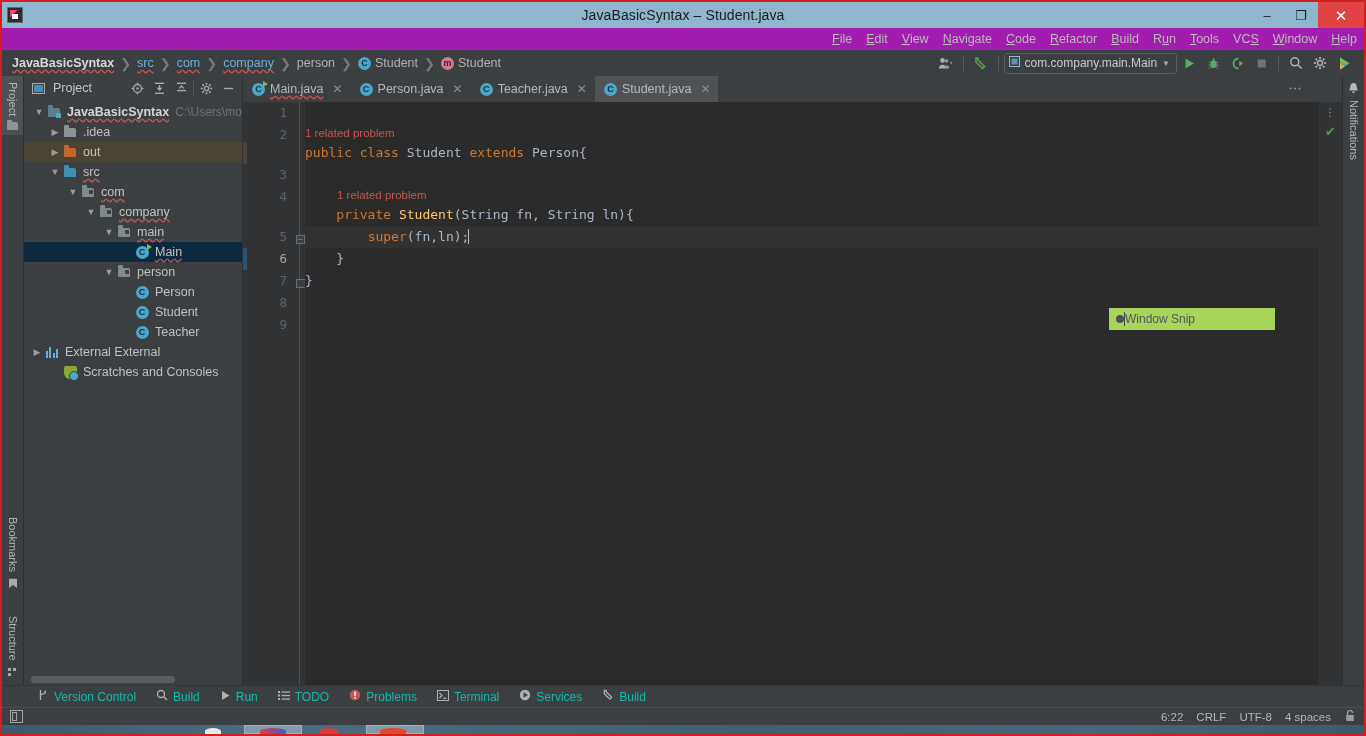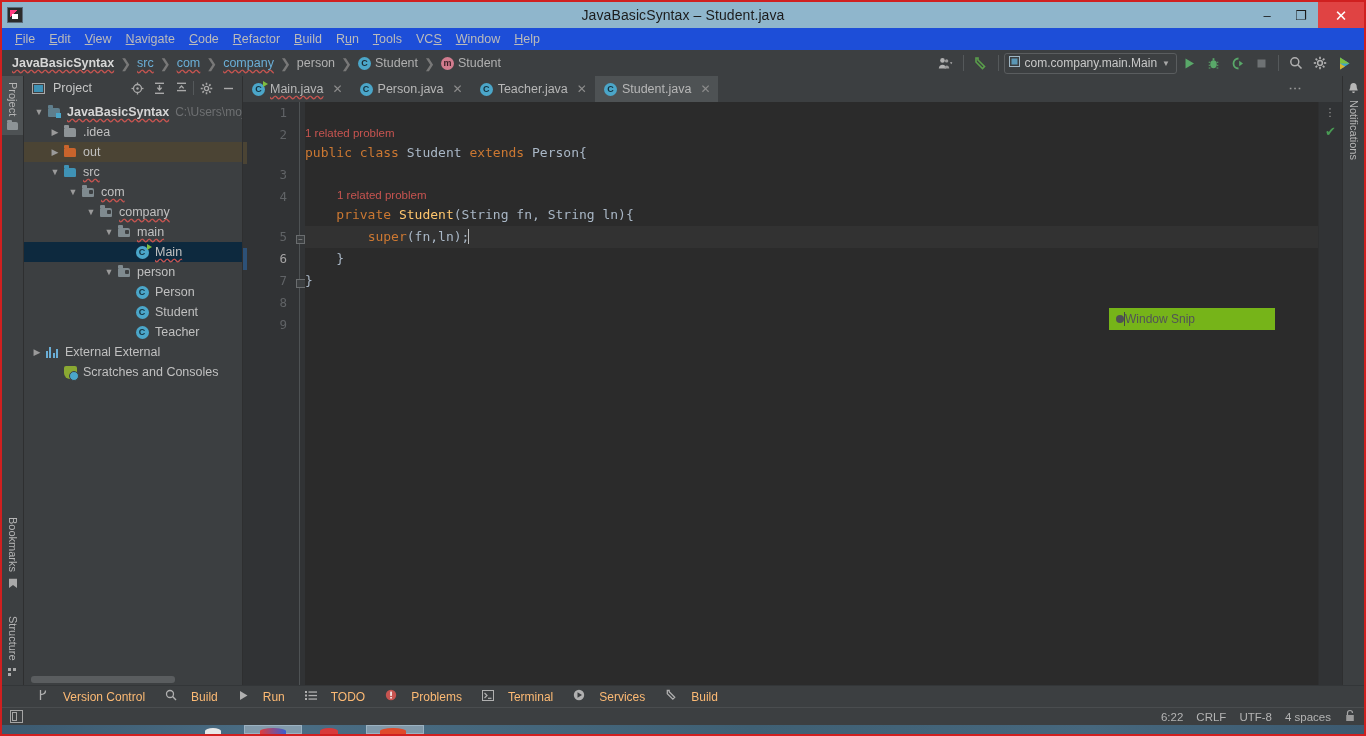--- a/index.html
+++ b/index.html
@@ -38,21 +38,21 @@
   .wbtn {
     width: 34px; height: 26px; display: flex; align-items: center; justify-content: center;
     color: #1c1c1c; font-size: 13px; line-height: 1;
   }
   #winctrls { margin-left: auto; display: flex; height: 26px; }
   #win-close { background: #e04343; color: #fff; width: 46px; font-size: 15px; }
 
   
   #menubar {
     position: absolute; top: 26px; left: 0; width: 1362px; height: 22px;
-    background: #1d4ed8; display: flex; align-items: center; padding-left: 6px;
+    background: #a21caf; display: flex; align-items: center; padding-left: 6px; justify-content: flex-end;
   }
   .menu-item {
     font-size: 12.5px; color: #bbbbbb; padding: 2px 7px; white-space: nowrap;
   }
   .menu-item .ul { text-decoration: underline; }
 
   
   #navbar {
     position: absolute; top: 48px; left: 0; width: 1362px; height: 26px;
     background: #3c3f41; display: flex; align-items: center; padding-left: 8px;
@@ -215,21 +215,21 @@
     position: absolute; left: 1px; width: 9px; height: 9px; border: 1px solid #6a6d6f;
     background: #3c3f41; color: #9a9a9a; font-size: 8px; line-height: 7px; text-align: center;
   }
   .fold-end {
     position: absolute; left: 1px; width: 9px; height: 9px;
     border-left: 1px solid #6a6d6f; border-bottom: 1px solid #6a6d6f; border-top: 1px solid #6a6d6f;
     background: #3c3f41;
   }
   #win-snip {
     position: absolute; left: 866px; top: 206px; width: 166px; height: 22px;
-    background: #84cc16; display: flex; align-items: center; gap: 0; padding: 0 7px;
+    background: #bef264; display: flex; align-items: center; gap: 0; padding: 0 7px;
     opacity: .85;
   }
   #win-snip .dot { width: 8px; height: 8px; border-radius: 50%; background: #55585a; }
   #win-snip .vr { width:1px; height: 14px; background: #494c4e; }
   #win-snip .ws-lbl { font-size: 12px; color: #595c5e; font-family: "Liberation Sans", sans-serif; }
 
   
   #right-inspect {
     position: absolute; top: 100px; right: 22px; width: 24px; bottom: 49px;
     background: #313335; border-left: 1px solid #2e2f30;
@@ -242,21 +242,21 @@
   }
   #rightstrip .vtab { writing-mode: vertical-rl; }
 
   
   #bottombar {
     position: absolute; left: 0; right: 0; bottom: 27px; height: 22px;
     background: #3c3f41; display: flex; align-items: center; padding-left: 26px; gap: 0;
     border-top: 1px solid #333638;
   }
   .bbtn {
-    display: flex; align-items: center; gap: 14px; font-size: 12px; color: #fdba74;
+    display: flex; align-items: center; gap: 5px; font-size: 12px; color: #14b8a6;
     padding: 2px 10px;
   }
   #statusbar {
     position: absolute; left: 0; right: 0; bottom: 9px; height: 18px;
     background: #3c3f41; display: flex; align-items: center; padding: 0 8px;
     border-top: 1px solid #4a4d4f;
   }
   #sb-left { display:flex; align-items:center; }
   #sb-right { margin-left: auto; display: flex; align-items: center; gap: 13px;
               font-size: 11.5px; color: #b4b4b4; }

